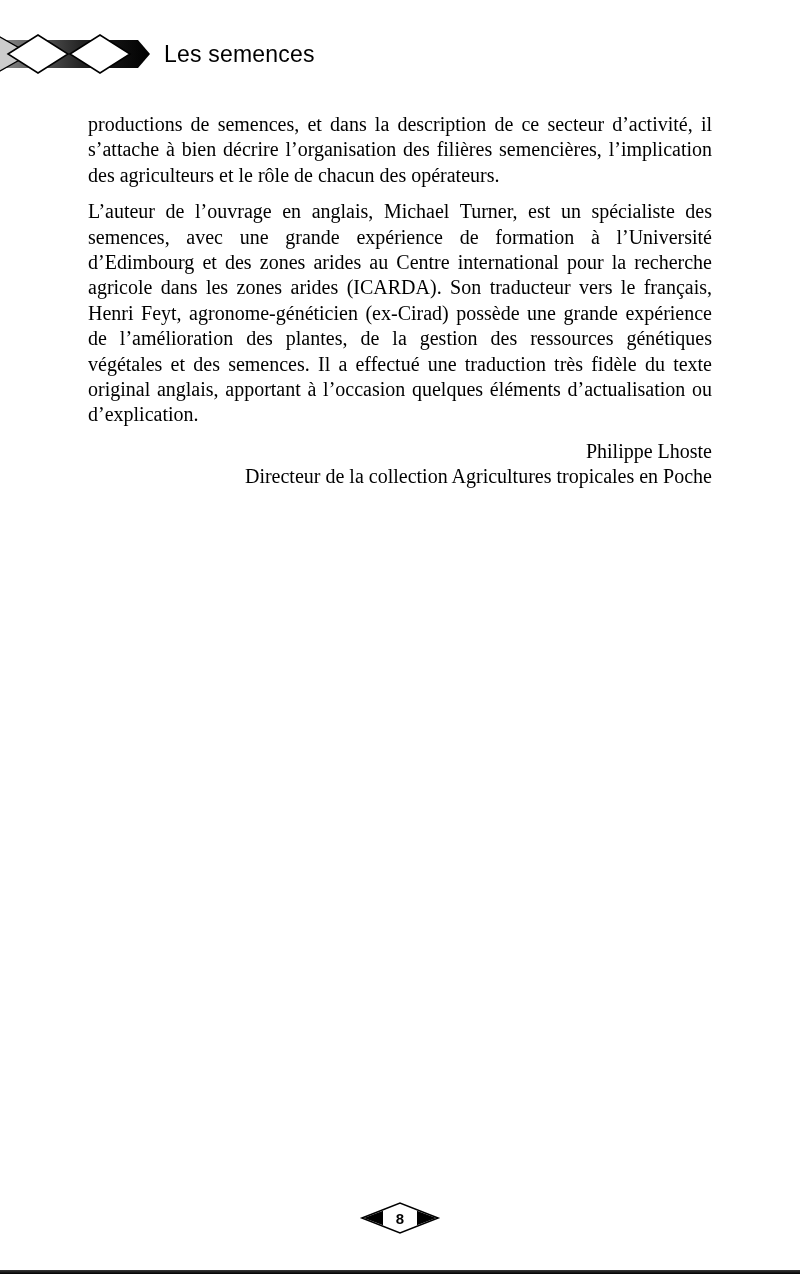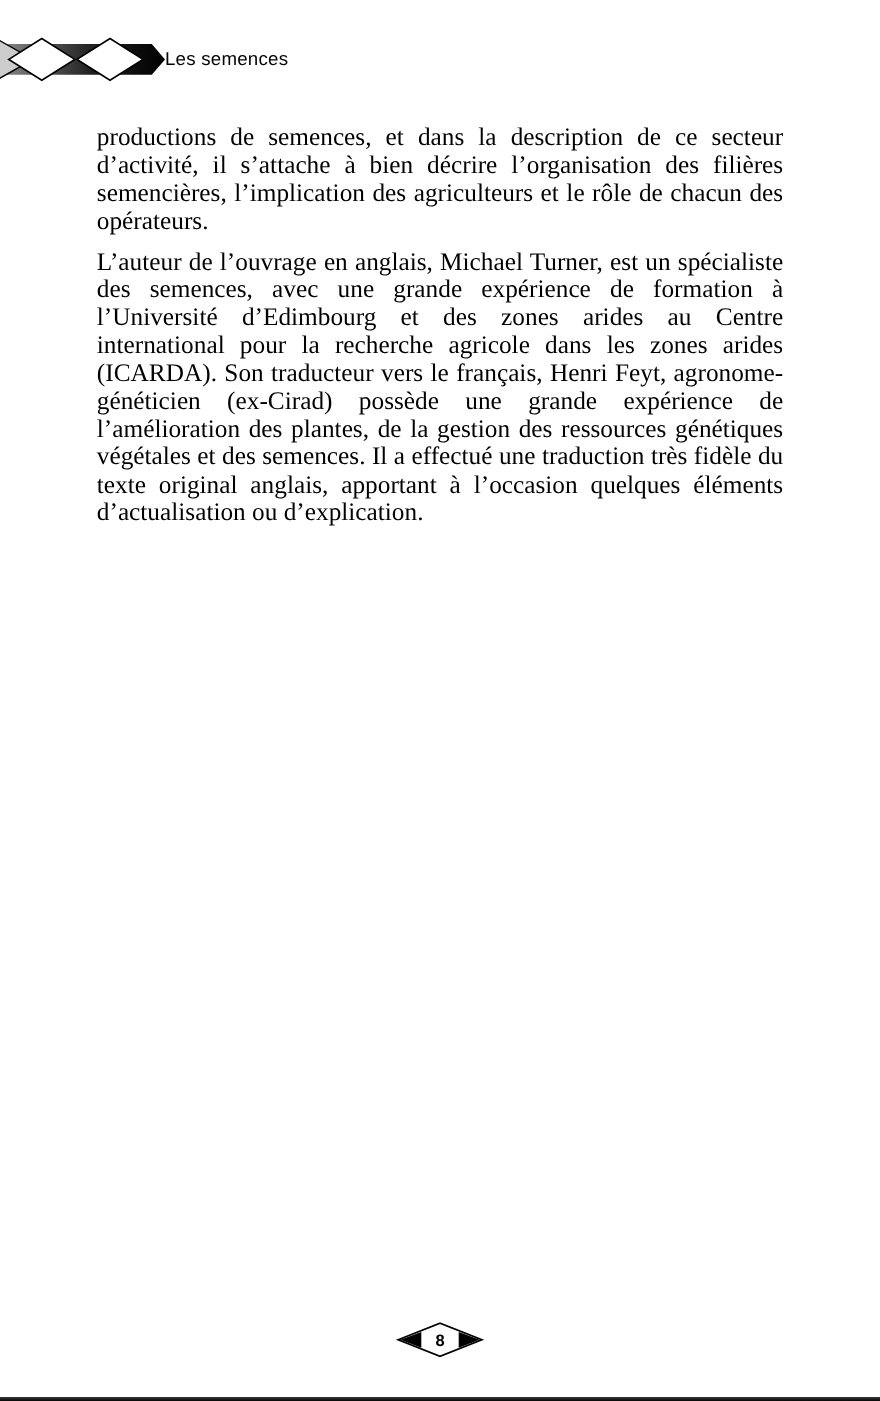--- a/index.html
+++ b/index.html
@@ -25,31 +25,32 @@
     display: flex;
     align-items: center;
   }
   .header-deco {
     width: 150px;
     height: 44px;
     display: block;
   }
   .running-title {
     font-family: "Liberation Sans", sans-serif;
-    font-size: 17px;
+    font-size: 23px;
+    margin-left: 14px;
     letter-spacing: 0.2px;
   }
 
   
   .body-text {
     position: absolute;
     top: 112px;
     left: 88px;
     width: 624px;
-    font-size: 23px;
+    font-size: 20px;
     line-height: 25.4px;
     text-align: justify;
   }
   .body-text p {
     margin: 0 0 11px 0;
   }
 
   
   .signature {
     margin-top: 4px;
@@ -106,20 +107,24 @@
       <polygon points="8,22 38,3 68,22 38,41" fill="#ffffff" stroke="#000000" stroke-width="1.5"></polygon>
       <polygon points="70,22 100,3 130,22 100,41" fill="#ffffff" stroke="#000000" stroke-width="1.5"></polygon>
     </svg>
     <span class="running-title">Les semences</span>
   </div>
 
   <div class="body-text">
     <p>productions de semences, et dans la description de ce secteur d’activité, il s’attache à bien décrire l’organisation des filières semencières, l’implication des agriculteurs et le rôle de chacun des opérateurs.</p>
     <p>L’auteur de l’ouvrage en anglais, Michael Turner, est un spécialiste des semences, avec une grande expérience de formation à l’Université d’Edimbourg et des zones arides au Centre international pour la recherche agricole dans les zones arides (ICARDA). Son traducteur vers le français, Henri Feyt, agronome-généticien (ex-Cirad) possède une grande expérience de l’amélioration des plantes, de la gestion des ressources génétiques végétales et des semences. Il a effectué une traduction très fidèle du texte original anglais, apportant à l’occasion quelques éléments d’actualisation ou d’explication.</p>
 
+    <div class="signature">
+      <div>Philippe Lhoste</div>
+      <div>Directeur de la collection Agricultures tropicales en Poche</div>
+    </div>
   </div>
 
   <div class="footer">
     <svg class="page-marker" viewBox="0 0 84 36" xmlns="http://www.w3.org/2000/svg">
       <polygon points="4,18 42,3 80,18 42,33" fill="#ffffff" stroke="#000000" stroke-width="1.6"></polygon>
       <polygon points="6,18 25,10.8 25,25.2" fill="#000000"></polygon>
       <polygon points="78,18 59,10.8 59,25.2" fill="#000000"></polygon>
       <text x="42" y="23.5" text-anchor="middle" fill="#000000">8</text>
     </svg>
   </div>

